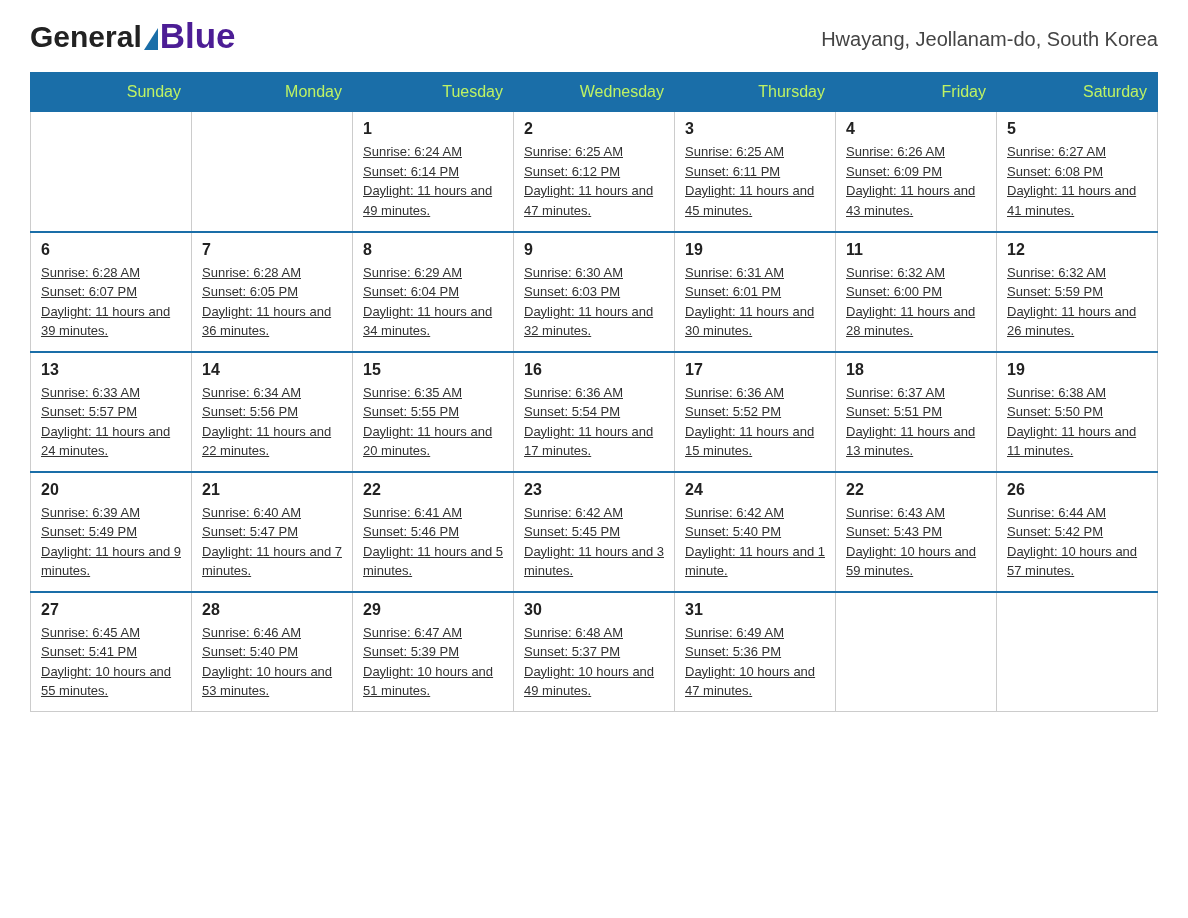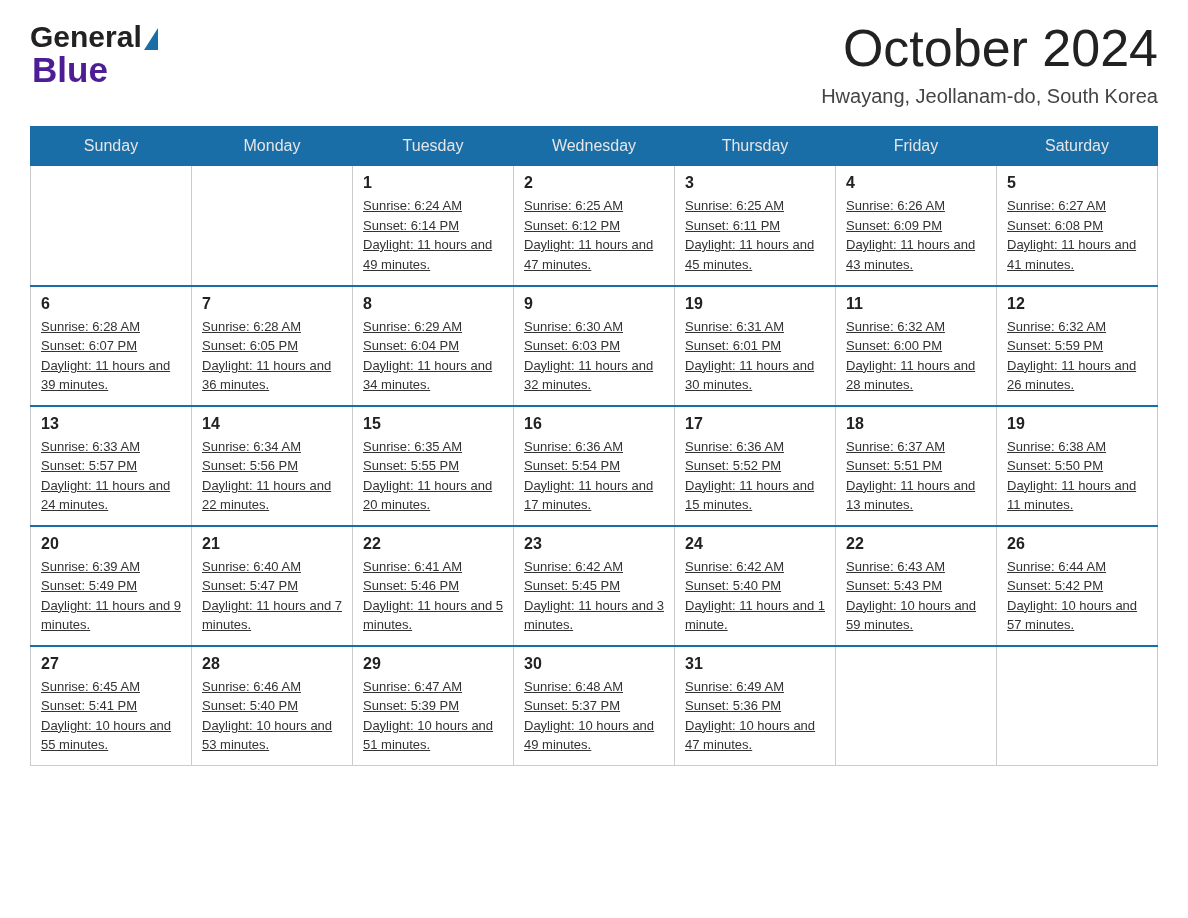--- a/index.html
+++ b/index.html
@@ -12,21 +12,21 @@
       padding: 20px 30px;
     }
     .header {
       display: flex;
       justify-content: space-between;
       align-items: flex-start;
       margin-bottom: 18px;
     }
     .logo {
       display: flex;
-      flex-direction: column;
+      flex-direction: row;
       align-items: flex-start;
     }
     .logo-bottom {
       color: #4c1d95;
       font-size: 35px;
       font-weight: bold;
       line-height: 1;
       margin-top: -2px;
       padding-left: 2px;
     }
@@ -44,25 +44,25 @@
       color: #444;
       margin-top: 8px;
     }
     .calendar {
       width: 100%;
       border-collapse: collapse;
       border: 1px solid #bbb;
     }
     .calendar th {
       background-color: #1a6ea8;
-      color: #e5e5e5;
+      color: #bef264;
       font-size: 16px;
       font-weight: normal;
       padding: 10px 10px;
-      text-align: center;
+      text-align: right;
       border: 1px solid #1a6ea8;
     }
     .calendar td {
       vertical-align: top;
       width: calc(100% / 7);
       padding: 8px 10px;
       border: 1px solid #ccc;
       font-size: 13px;
       color: #222;
       min-height: 100px;
@@ -111,21 +111,20 @@
 
 <div class="header">
   <div class="logo">
     <div class="logo-shape">
       <span class="logo-text-general">General</span>
       <span class="logo-triangle"></span>
     </div>
     <div class="logo-bottom">Blue</div>
   </div>
   <div class="title-section">
-    <div class="month-year">October 2024</div>
     <div class="location">Hwayang, Jeollanam-do, South Korea</div>
   </div>
 </div>
 
 <table class="calendar">
   <thead>
     <tr>
     <th>Sunday</th>
         <th>Monday</th>
         <th>Tuesday</th>

